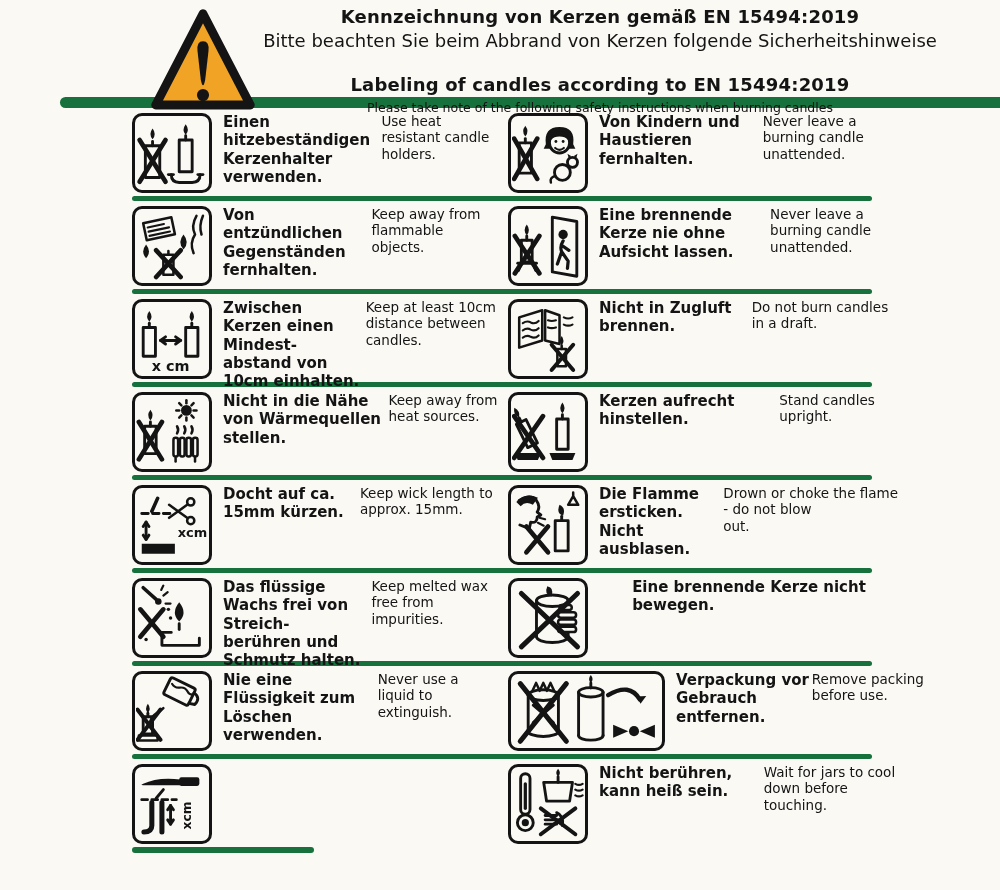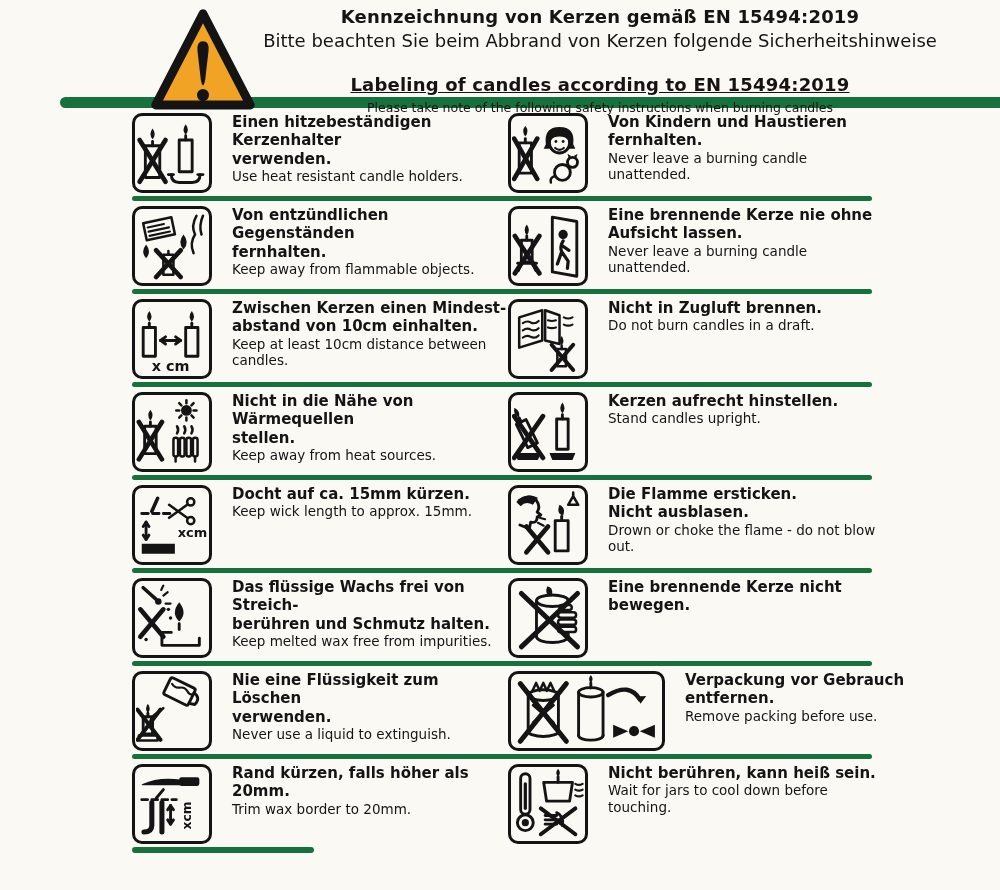--- a/index.html
+++ b/index.html
@@ -8,40 +8,40 @@
     position:relative; width:1000px; height:890px; margin:0 auto;
     background:#faf9f4; color:#141414; overflow:hidden;
     font-family:"DejaVu Sans","Liberation Sans",sans-serif;
   }
   
   .header{position:relative; height:97px;}
   .warn-tri{position:absolute; left:148px; top:6px; width:110px; height:108px;}
   .titles{position:absolute; left:255px; top:6px; width:690px; text-align:center;}
   .title-de{font-size:18px; font-weight:bold; letter-spacing:0.2px;}
   .sub-de{font-size:18px; margin-top:3px;}
-  .title-en{font-size:18px; font-weight:bold; margin-top:23px; letter-spacing:0.2px;text-decoration:underline;}
+  .title-en{font-size:18px; font-weight:bold; margin-top:23px; letter-spacing:0.2px;}
   .sub-en{font-size:12.5px; margin-top:5px;}
   
   .topbar{margin-left:60px; height:11px; background:#16713c; border-radius:7px 0 0 7px;}
   .divider{margin-left:132px; width:740px; height:5px; background:#16713c; border-radius:3px;}
   .bottombar{margin-left:132px; width:182px; height:6px; background:#16713c; border-radius:3px;}
   
   .row{display:flex; height:88px; box-sizing:border-box; padding:5px 0 0 132px;}
   .cell{display:flex;}
   .cell.l{width:376px; flex:none;}
   .cell.r{flex:1;}
   .iconwrap{
     width:80px; height:80px; flex:none; box-sizing:border-box;
     border:3px solid #141414; border-radius:10px;
     display:flex; align-items:center; justify-content:flex-end; padding:1px;
   }
   .iconwrap.wide{width:157px;}
   .iconwrap svg{width:100%; height:100%; display:block;}
-  .texts{display:flex; flex-direction:column; justify-content:flex-start;
-         margin-left:20px; padding:0 0 2px 0; width:275px;}
+  .texts{display:flex; flex-direction:row; justify-content:center;
+         margin-left:11px; padding:0 0 2px 0; width:275px;}
   .cell.r .texts{width:300px;}
   .cell.r .texts.narrow{width:255px;}
   .de{font-weight:bold; font-size:15px; line-height:1.22; white-space:pre-line;}
   .en{font-size:13.5px; line-height:1.22; white-space:pre-line;}
   .pic{stroke:#141414; fill:none; stroke-width:4; stroke-linecap:round; stroke-linejoin:round;}
   .pic .fl{fill:#141414; stroke:none;}
   .pic .xx{stroke-width:6.5;}
   .pic text{fill:#141414; stroke:none; font-family:"DejaVu Sans","Liberation Sans",sans-serif; font-weight:bold;}
 </style>
 </head>
@@ -463,24 +463,20 @@
           <line x1="8" y1="44" x2="56" y2="44" stroke-dasharray="8 6"></line>
           <line x1="28" y1="42" x2="38" y2="30"></line>
           <line x1="48" y1="52" x2="48" y2="78"></line>
           <path d="M48 52 l-4 6 M48 52 l4 6 M48 78 l-4 -6 M48 78 l4 -6"></path>
           <g stroke-width="7">
               <path d="M22 48 V80 q0 9 -11 9"></path>
               <line x1="36" y1="48" x2="36" y2="89"></line>
             </g>
           <text transform="rotate(-90 76 66)" x="76" y="66" font-size="17" text-anchor="middle">xcm</text>
         </svg>
-      </div>
-      <div class="texts">
-        <div class="de">Rand kürzen, falls höher als 20mm.</div>
-        <div class="en">Trim wax border to 20mm.</div>
       </div>
     </div>
     <div class="cell r">
       <div class="iconwrap">
         <svg viewBox="0 0 100 100" class="pic">
           <rect x="12" y="8" width="13" height="56" rx="6.5"></rect>
           <line x1="18.5" y1="22" x2="18.5" y2="56" stroke-width="4.5"></line>
           <circle cx="18.5" cy="76" r="11"></circle>
             <circle class="fl" cx="18.5" cy="76" r="5"></circle>
           <path d="M44 20 h40 l-4 26 h-32 z"></path>

